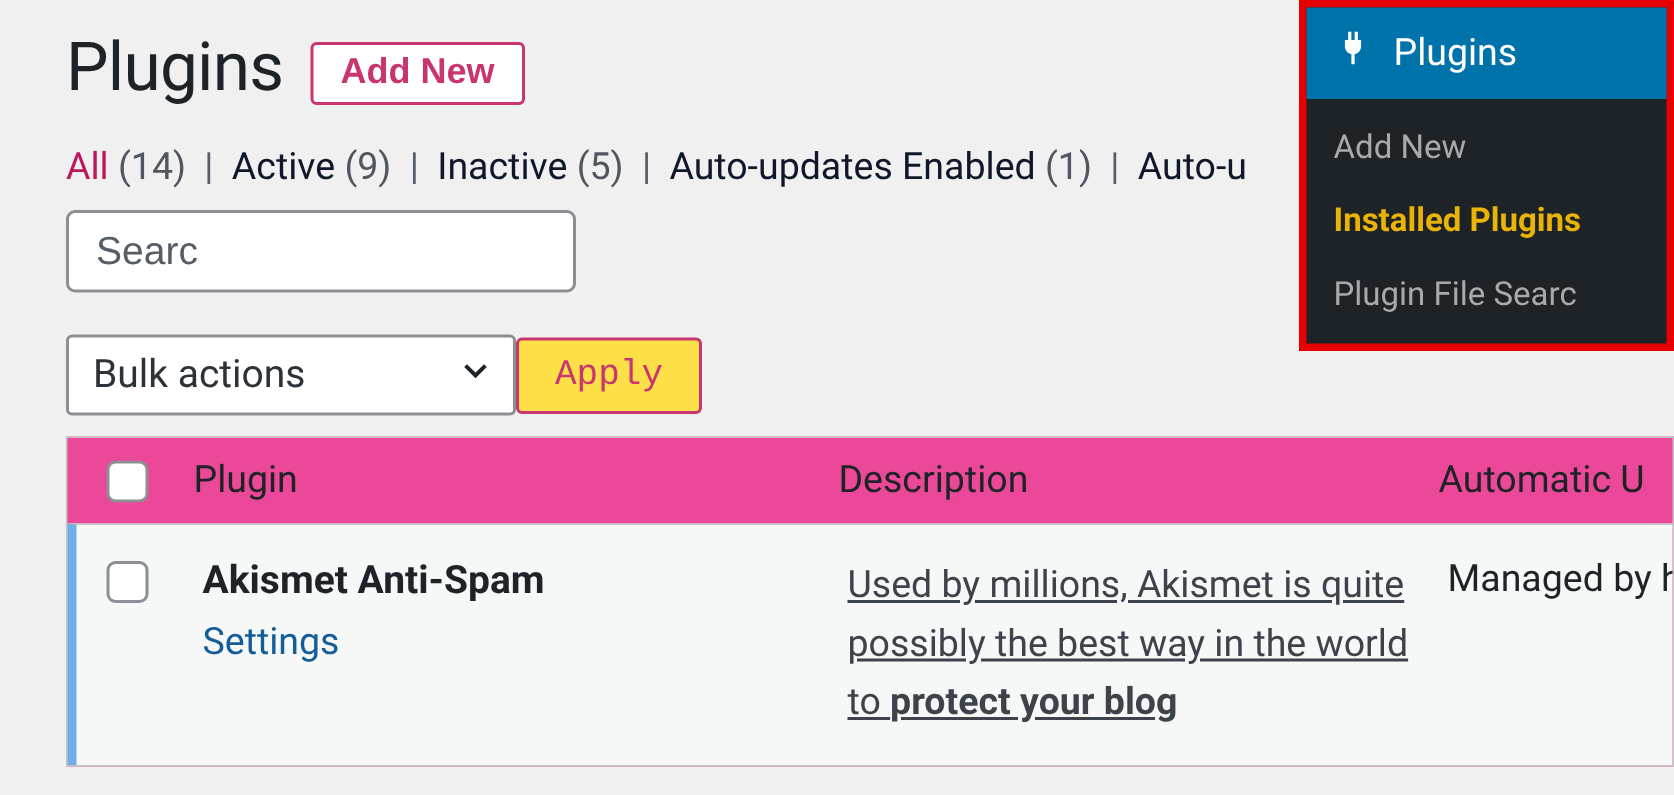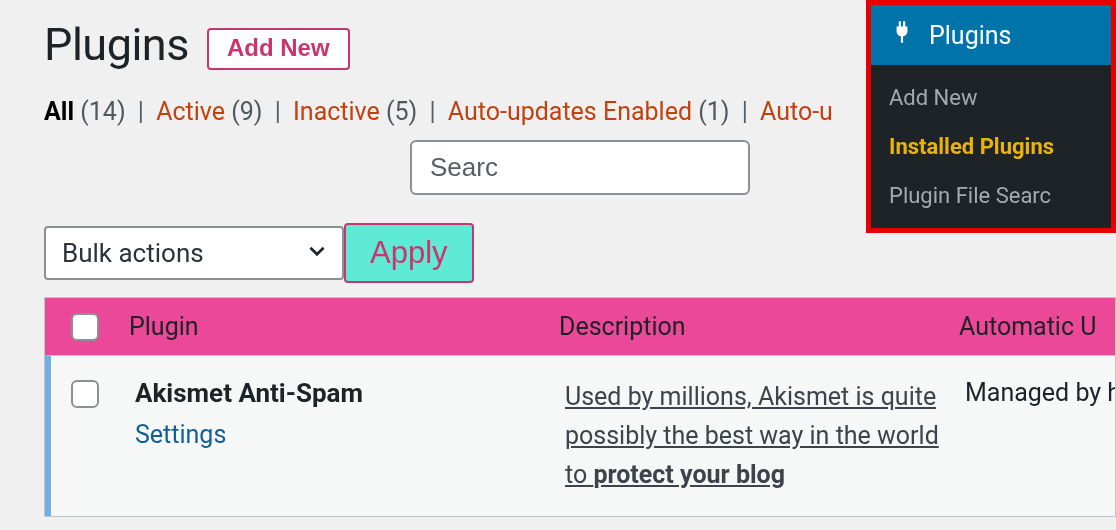--- a/index.html
+++ b/index.html
@@ -32,26 +32,26 @@
 
   
   .subsubsub {
     font-size: 25px;
     margin-bottom: 10px;
     white-space: nowrap;
     overflow: hidden;
   }
   .subsubsub .item { display: inline; }
   .subsubsub .sep { color:#555d66; padding:0 6px; }
-  .subsubsub a { color:#c2410c; text-decoration:none; }
-  .subsubsub a.current { color:#000000; font-weight:700;margin-top:34px; }
+  .subsubsub a { color:#0f172a; text-decoration:none; }
+  .subsubsub a.current { color:#be185d; font-weight:400;margin-top:34px; }
   .subsubsub .count { color:#50575e; }
 
   
-  .search-row { display:flex; justify-content:center; padding-right:0; margin-top:14px; }
+  .search-row { display:flex; justify-content:flex-start; padding-right:0; margin-top:14px; }
   .search-input {
     border:2px solid #8c8f94;
     border-radius:6px;
     font-size:26px;
     padding:10px 18px;
     color:#555d66;
     background:#fff;
     width: 340px;
   }
 
@@ -67,25 +67,26 @@
     padding:10px 52px 10px 16px;
     cursor:pointer;
     min-width:300px;
   }
   .bulk-select .chev {
     position:absolute; right:14px; top:50%; transform:translateY(-50%);
   }
   .apply-btn {
     border:2px solid #c9356e;
     color:#c9356e;
-    background:#5eead4;
-    font-size:31px;
+    background:#fde047;
+    font-size:24px;
     padding:10px 24px;
     border-radius:4px;
     cursor:pointer;
+    font-family:Liberation Mono, monospace;
   }
 
   
   .plugins-table {
     background:#ec4899;
     border:1px solid #c3c4c7;
     border-left:1px solid #c3c4c7;
     width: 1072px;
   }
   .plugins-table .thead, .plugins-table .trow {

